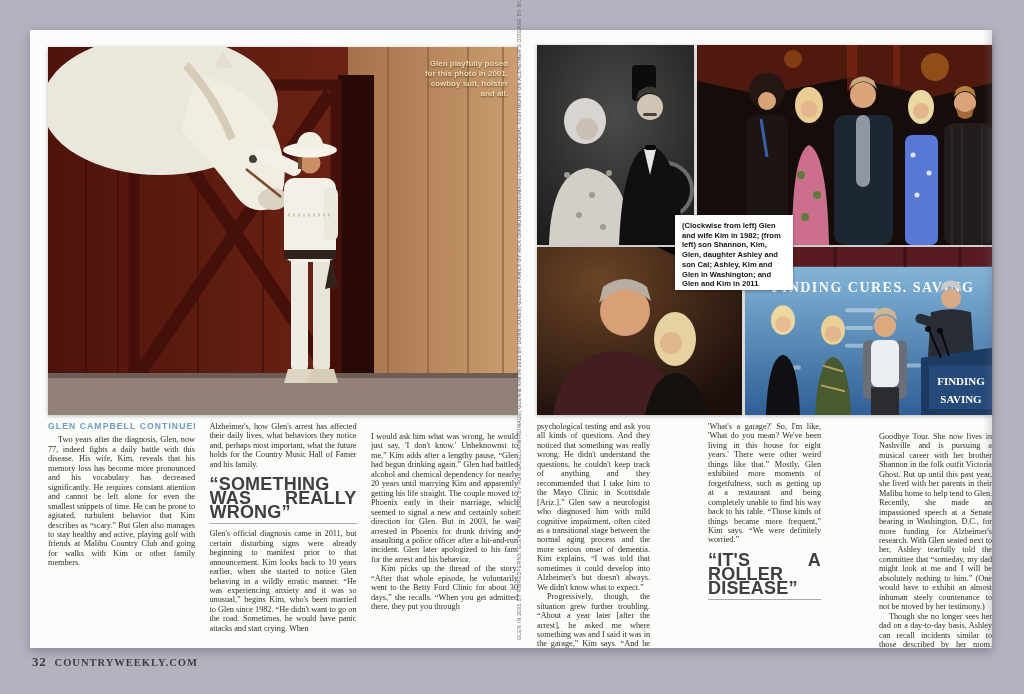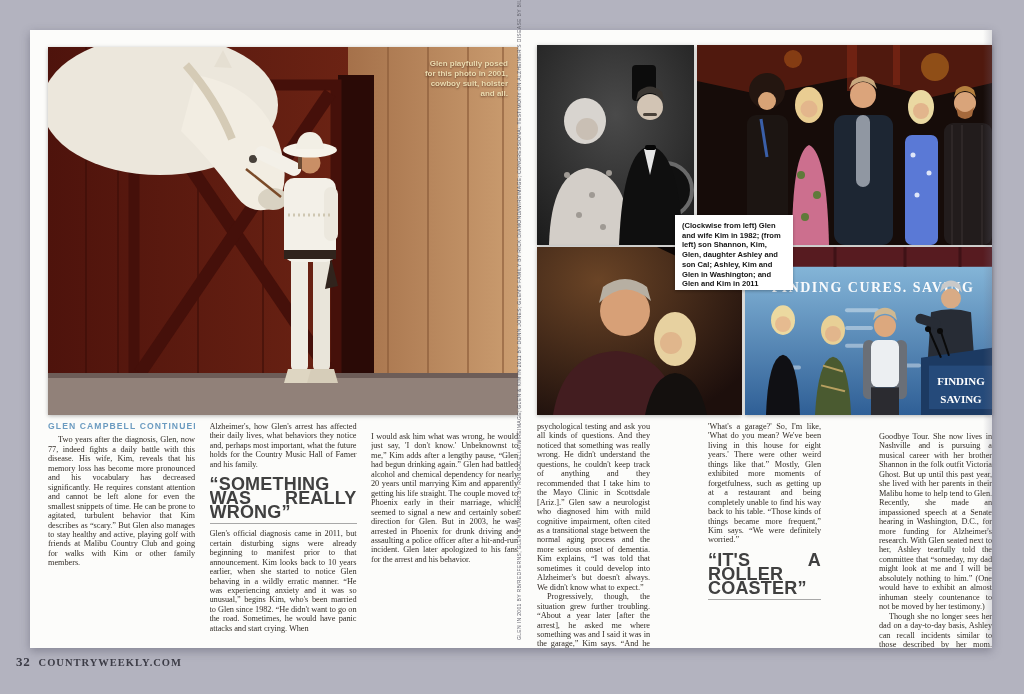--- a/index.html
+++ b/index.html
@@ -42,21 +42,21 @@
         letter-spacing:1.1px;color:#6b9bc0;margin:0 0 4px 0;white-space:nowrap;}
   .sechead{font-family:"Liberation Sans",sans-serif;font-weight:bold;font-size:18px;
         line-height:14px;letter-spacing:.2px;color:#404040;margin:8px 0 0 0;}
   .rule{height:1px;background:#a8a8a8;margin:4px 0 5px 0;}
 
   
   .footer{position:absolute;top:652px;font-family:"Liberation Serif",serif;font-weight:bold;
         color:#3c3c46;letter-spacing:.8px;}
   .footer .num{font-size:13px;}
   .footer .site{font-size:10.5px;letter-spacing:1px;}
-  .footer-l{left:16px;}
+  .footer-l{left:32px;}
   .footer-r{right:36px;text-align:right;}
   .footer .gap{display:inline-block;width:8px;}
 
   
   .spine-credit{position:absolute;left:222px;top:334px;width:600px;height:12px;
         transform:rotate(-90deg);font-family:"Liberation Sans",sans-serif;font-size:5px;
         letter-spacing:.35px;color:#5d5d68;text-align:center;white-space:nowrap;z-index:6;}
 </style>
 </head>
 <body>
@@ -129,20 +129,21 @@
         <p>Two years after the diagnosis, Glen, now 77, indeed fights a daily battle with this disease. His wife, Kim, reveals that his memory loss has become more pronounced and his vocabulary has decreased significantly. He requires constant attention and cannot be left alone for even the smallest snippets of time. He can be prone to agitated, turbulent behavior that Kim describes as “scary.” But Glen also manages to stay healthy and active, playing golf with friends at Malibu Country Club and going for walks with Kim or other family members.</p>
       </div>
       <div class="col">
         <p class="noind">Alzheimer's, how Glen's arrest has affected their daily lives, what behaviors they notice and, perhaps most important, what the future holds for the Country Music Hall of Famer and his family.</p>
         <div class="sechead">“SOMETHING WAS REALLY WRONG”</div>
         <div class="rule"></div>
         <p class="noind">Glen's official diagnosis came in 2011, but certain disturbing signs were already beginning to manifest prior to that announcement. Kim looks back to 10 years earlier, when she started to notice Glen behaving in a wildly erratic manner. “He was experiencing anxiety and it was so unusual,” begins Kim, who's been married to Glen since 1982. “He didn't want to go on the road. Sometimes, he would have panic attacks and start crying. When</p>
       </div>
       <div class="col">
         <p class="noind">I would ask him what was wrong, he would just say, 'I don't know.' Unbeknownst to me,” Kim adds after a lengthy pause, “Glen had begun drinking again.” Glen had battled alcohol and chemical dependency for nearly 20 years until marrying Kim and apparently getting his life straight. The couple moved to Phoenix early in their marriage, which seemed to signal a new and certainly sober direction for Glen. But in 2003, he was arrested in Phoenix for drunk driving and assaulting a police officer after a hit-and-run incident. Glen later apologized to his fans for the arrest and his behavior.</p>
+        <p>Kim picks up the thread of the story. “After that whole episode, he voluntarily went to the Betty Ford Clinic for about 30 days,” she recalls. “When you get admitted there, they put you through</p>
       </div>
     </div>
 
     <div class="collage">
 
       <div class="photo ph-bw">
         <svg viewBox="0 0 157 200" preserveAspectRatio="none">
           <defs>
               <radialGradient id="bwbg" cx=".5" cy=".35" r=".9">
             <stop offset="0" stop-color="#4a4a4a"></stop>
@@ -306,21 +307,21 @@
       <div class="collage-caption">(Clockwise from left) Glen and wife Kim in 1982; (from left) son Shannon, Kim, Glen, daughter Ashley and son Cal; Ashley, Kim and Glen in Washington; and Glen and Kim in 2011</div>
     </div>
 
     <div class="cols cols-right bodytext">
       <div class="col">
         <p class="noind">psychological testing and ask you all kinds of questions. And they noticed that something was really wrong. He didn't understand the questions, he couldn't keep track of anything and they recommended that I take him to the Mayo Clinic in Scottsdale [Ariz.].” Glen saw a neurologist who diagnosed him with mild cognitive impairment, often cited as a transitional stage between the normal aging process and the more serious onset of dementia. Kim explains, “I was told that sometimes it could develop into Alzheimer's but doesn't always. We didn't know what to expect.”</p>
         <p>Progressively, though, the situation grew further troubling. “About a year later [after the arrest], he asked me where something was and I said it was in the garage,” Kim says. “And he said,</p>
       </div>
       <div class="col">
         <p class="noind">'What's a garage?' So, I'm like, 'What do you mean? We've been living in this house for eight years.' There were other weird things like that.” Mostly, Glen exhibited more moments of forgetfulness, such as getting up at a restaurant and being completely unable to find his way back to his table. “Those kinds of things became more frequent,” Kim says. “We were definitely worried.”</p>
-        <div class="sechead">“IT'S A ROLLER COASTER”</div>
+        <div class="sechead">“IT'S A ROLLER DISEASE”</div>
         <div class="rule"></div>
       </div>
       <div class="col">
         <p class="noind">Goodbye Tour. She now lives in Nashville and is pursuing a musical career with her brother Shannon in the folk outfit Victoria Ghost. But up until this past year, she lived with her parents in their Malibu home to help tend to Glen. Recently, she made an impassioned speech at a Senate hearing in Washington, D.C., for more funding for Alzheimer's research. With Glen seated next to her, Ashley tearfully told the committee that “someday, my dad might look at me and I will be absolutely nothing to him.” (One would have to exhibit an almost inhuman steely countenance to not be moved by her testimony.)</p>
         <p>Though she no longer sees her dad on a day-to-day basis, Ashley can recall incidents similar to those described by her mom. “Onstage when we toured, he would sometimes forget the words to his own songs and</p>
       </div>
     </div>
 
   </div>
 

